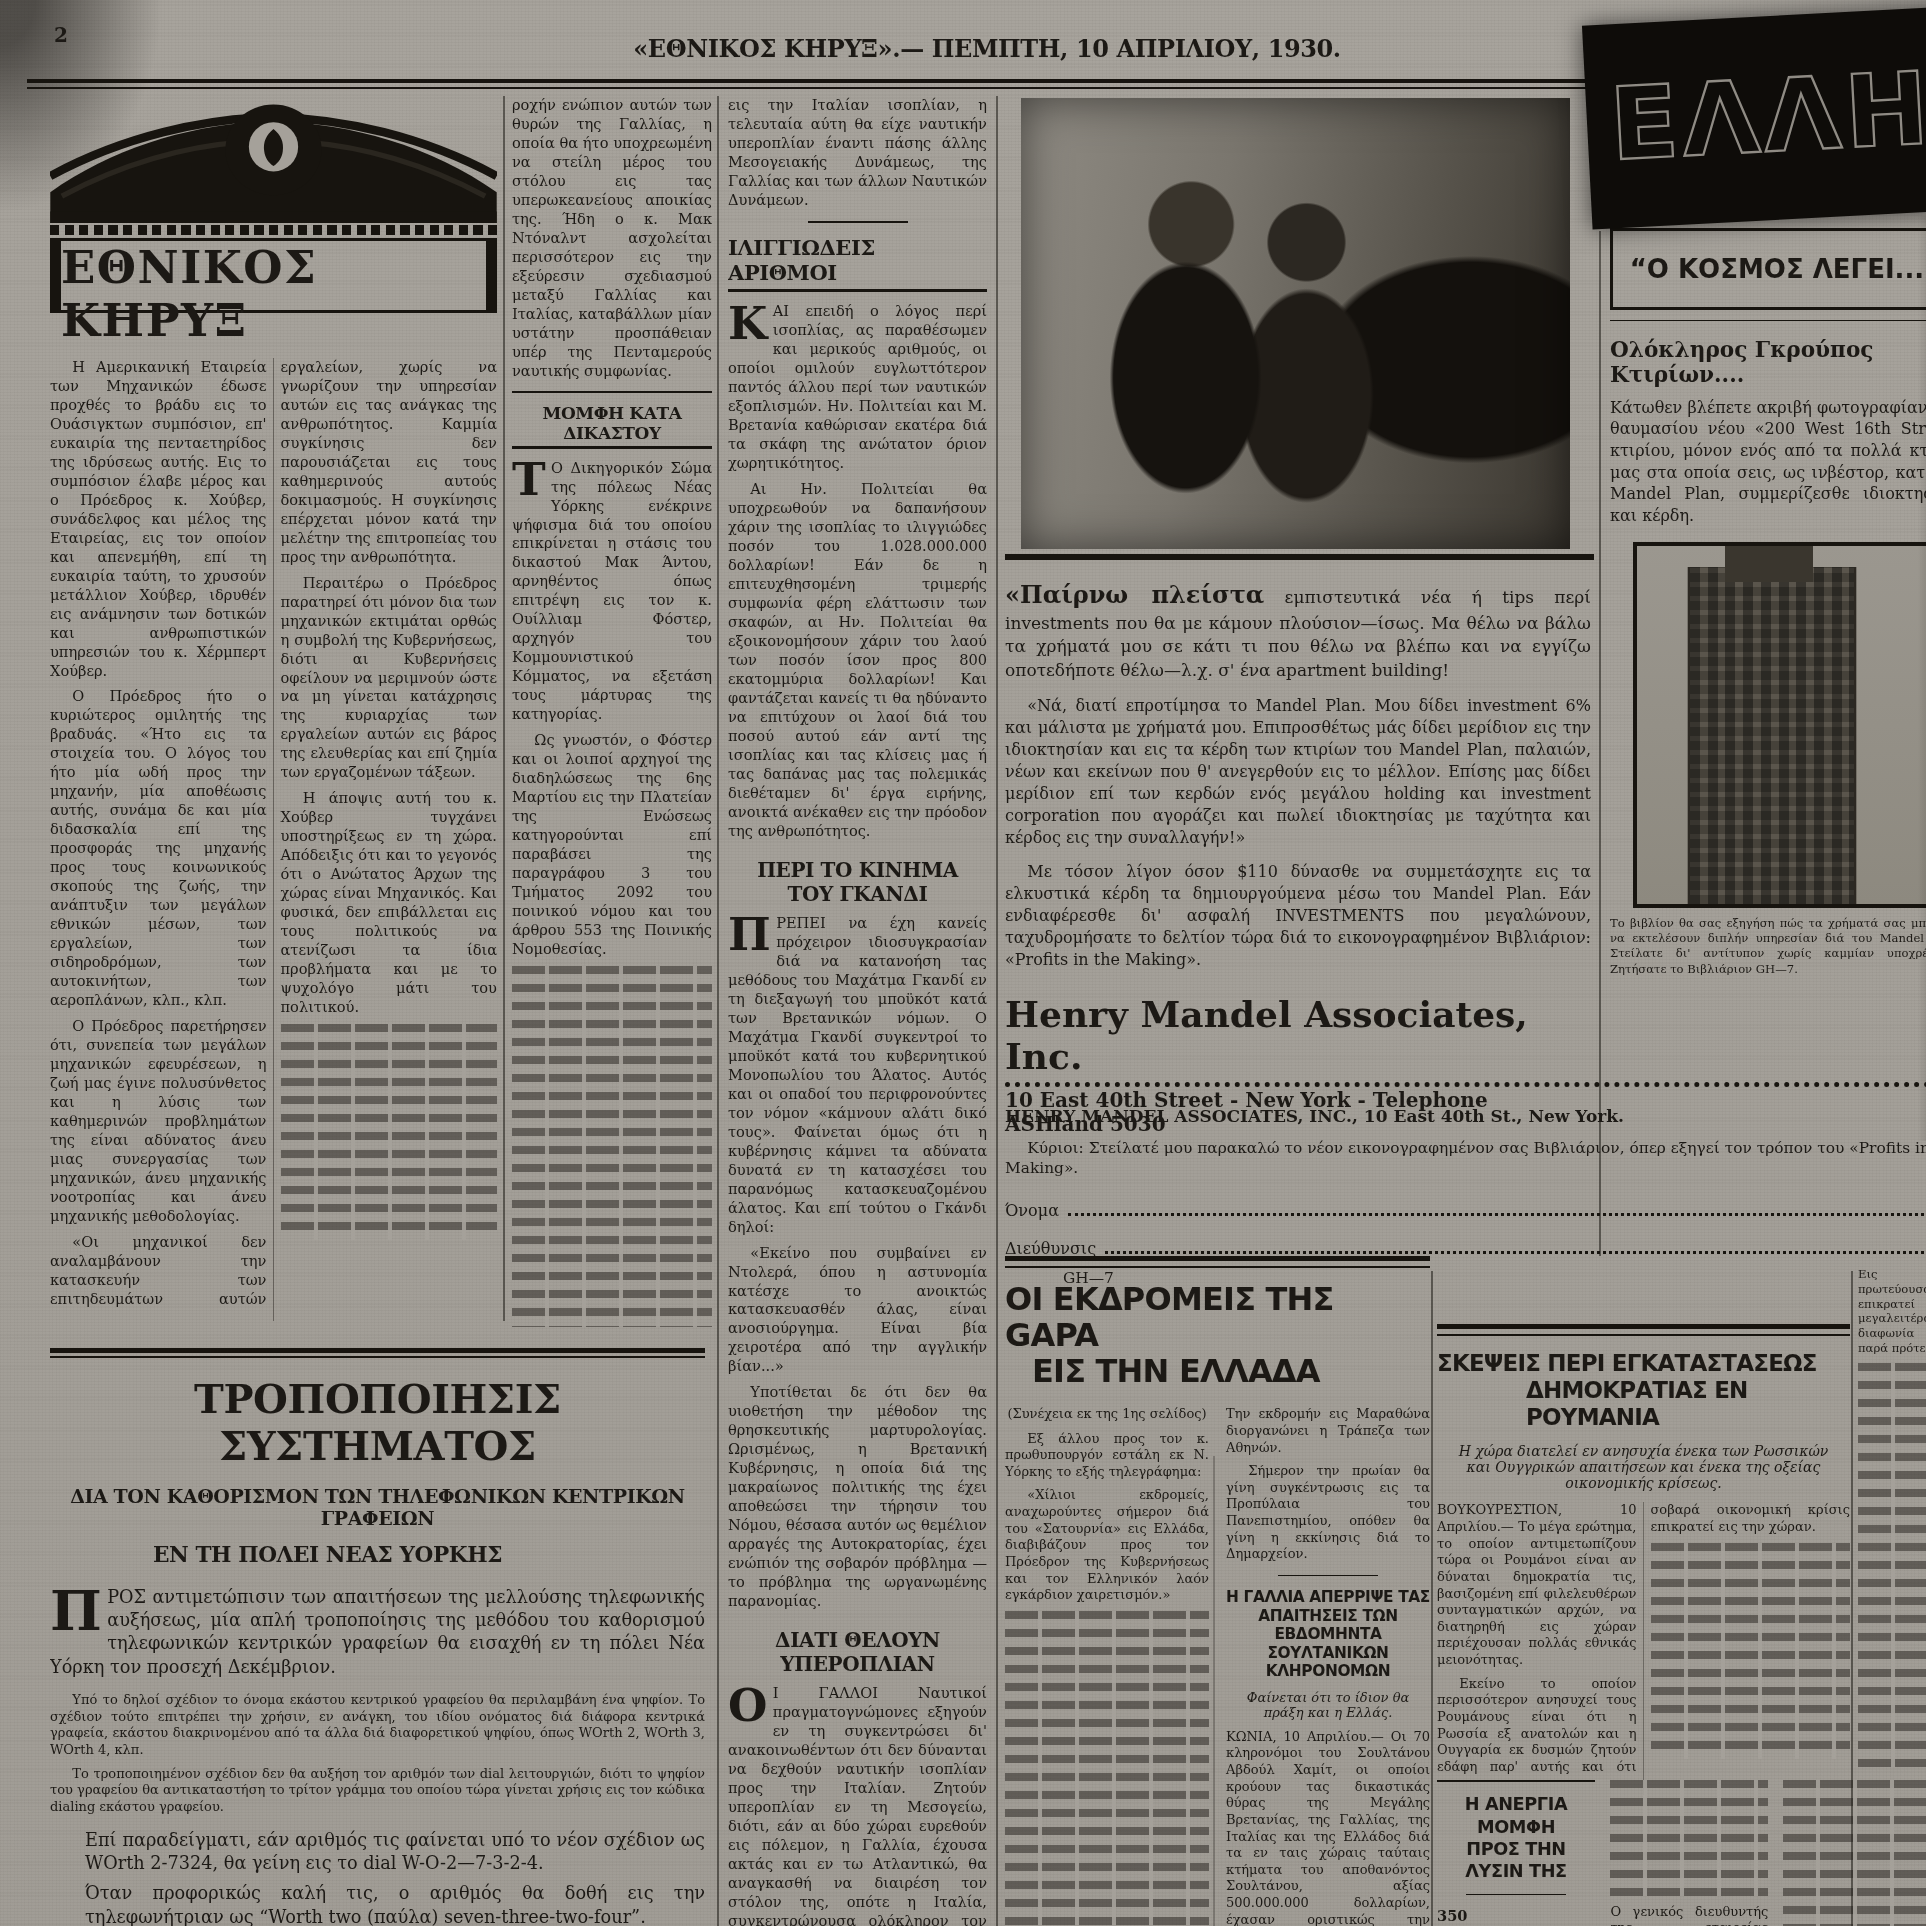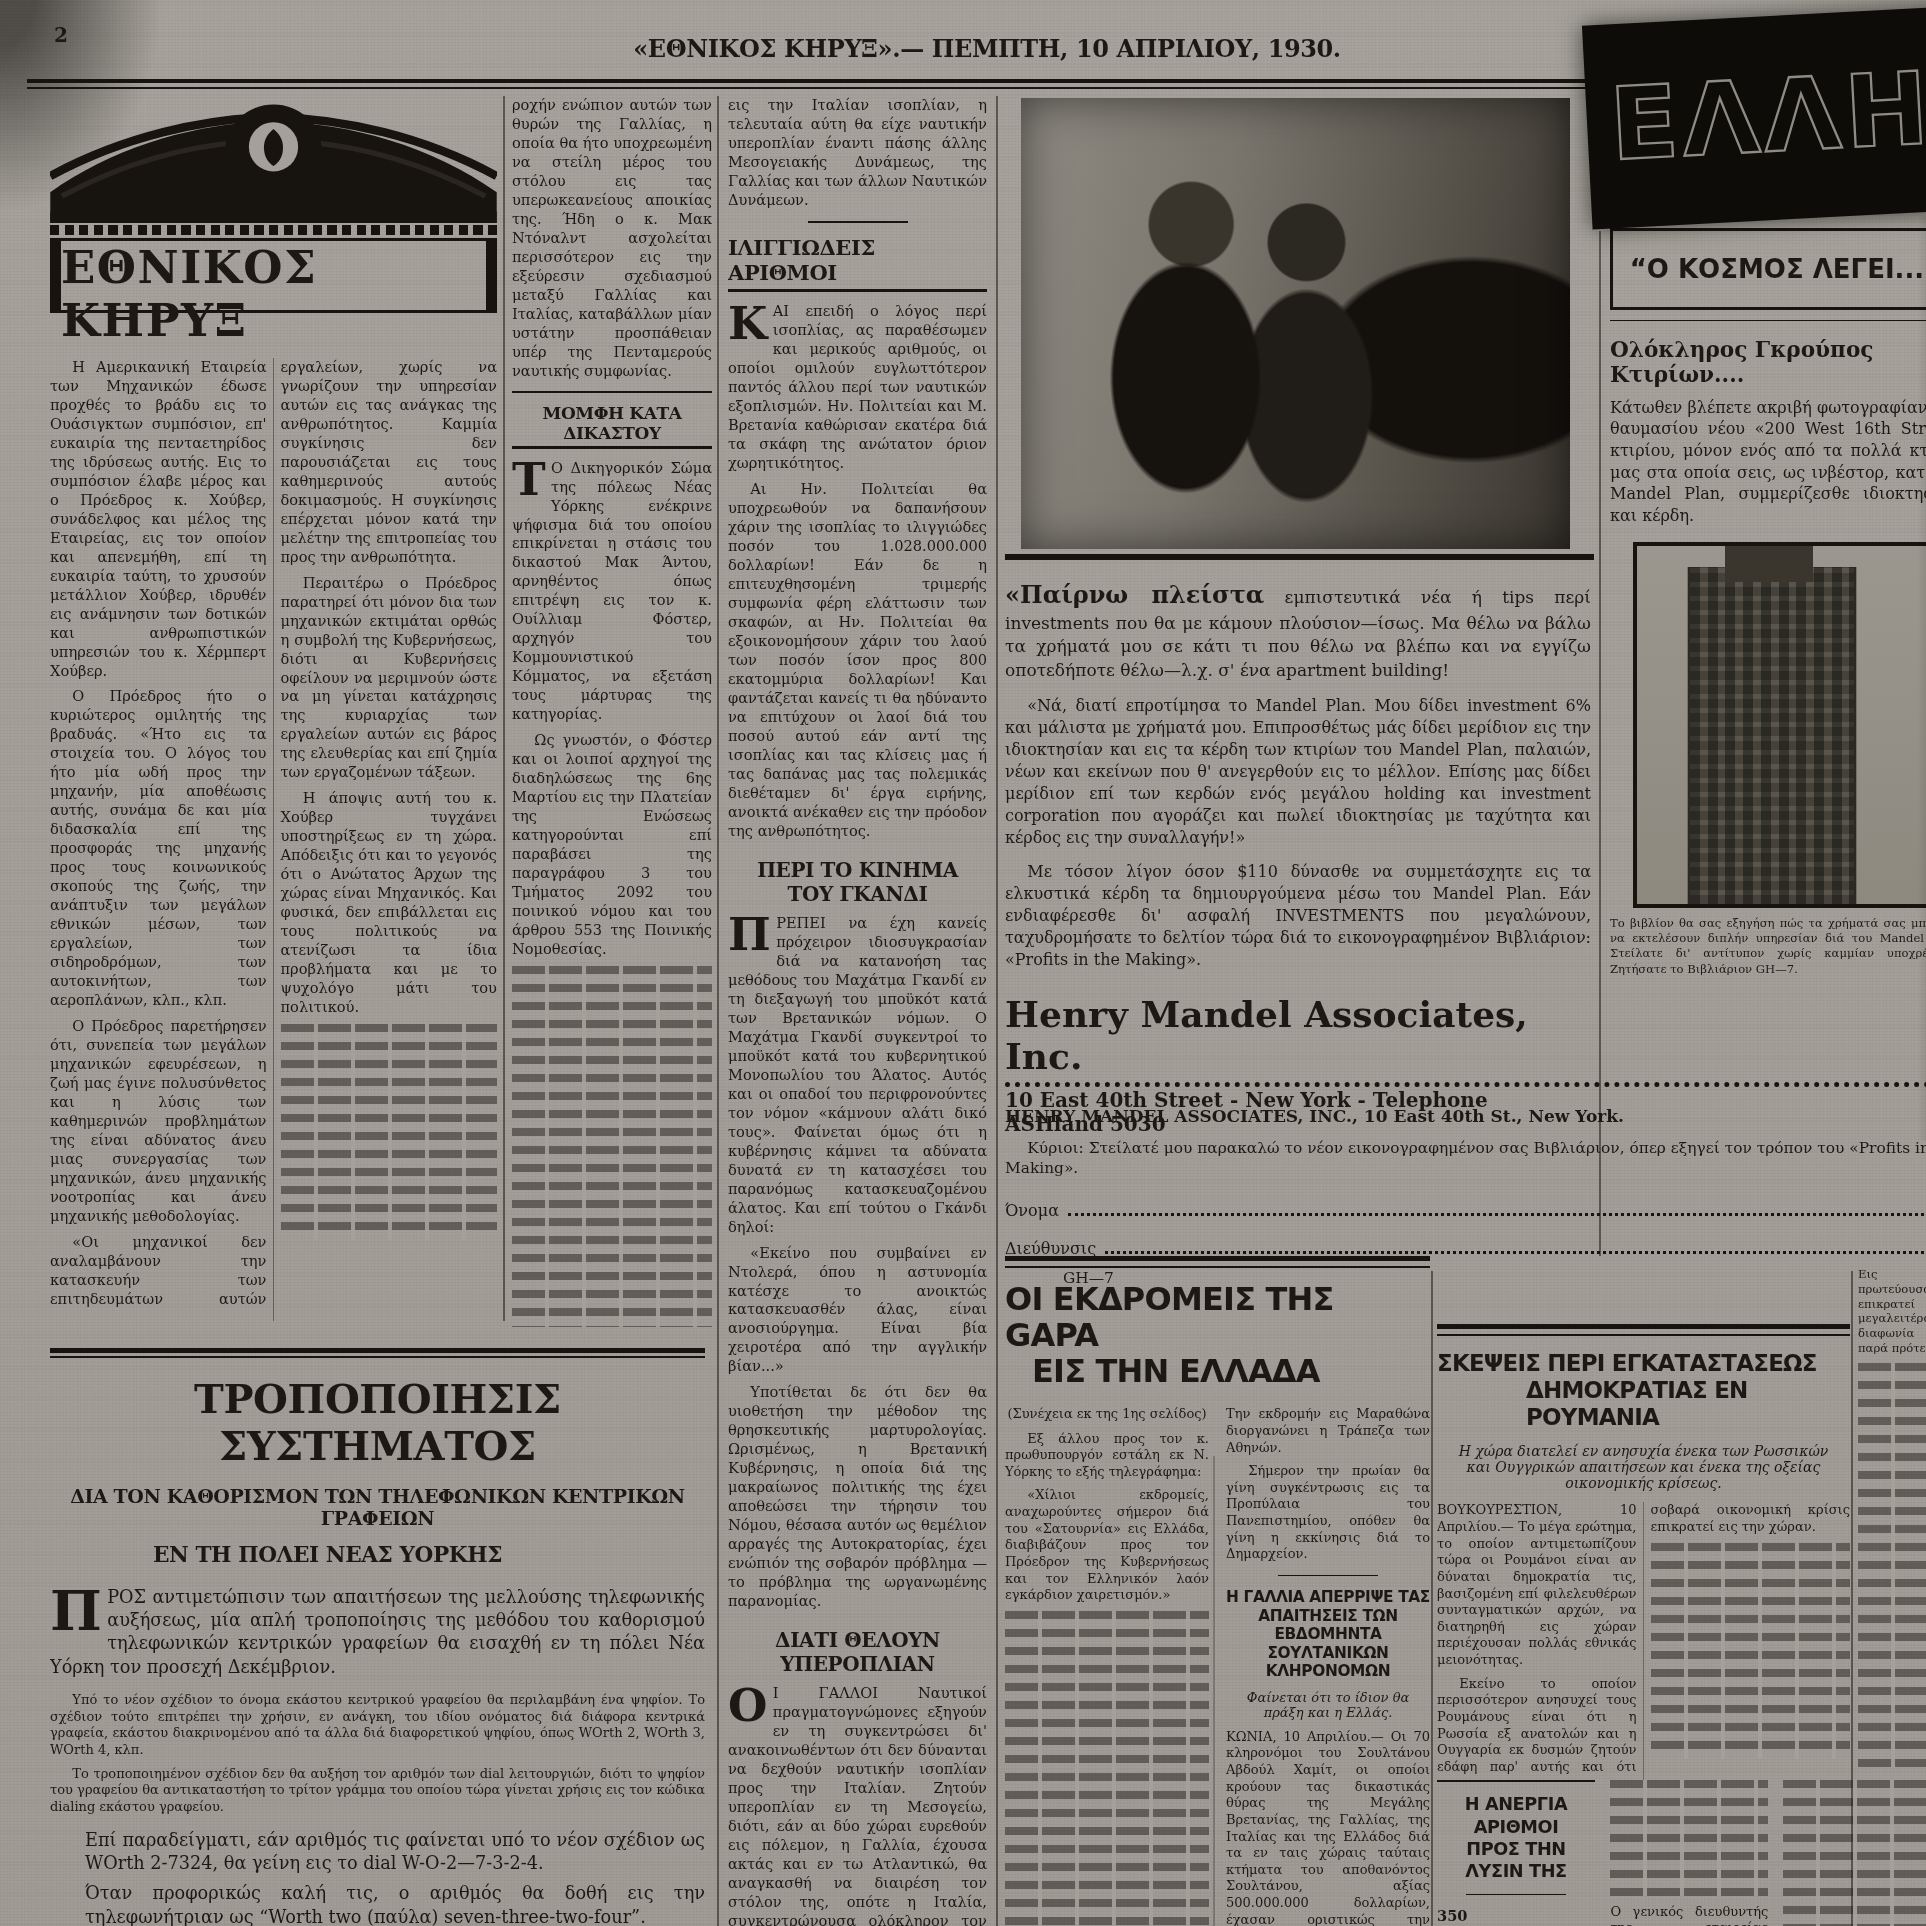--- a/index.html
+++ b/index.html
@@ -131,21 +131,21 @@
   <div class="abs" style="left:50px;top:1348px;width:655px;height:1221px;overflow:hidden;">
     <div class="hrule" style="height:4.6px;"></div>
     <div class="hrule" style="height:1.9px;margin-top:3.9px;"></div>
     <div class="c headline-serif" style="font-size:40px;margin-top:17px;">ΤΡΟΠΟΠΟΙΗΣΙΣ ΣΥΣΤΗΜΑΤΟΣ</div>
     <div class="c headline-serif" style="font-size:19px;margin-top:15.4px;">ΔΙΑ ΤΟΝ ΚΑΘΟΡΙΣΜΟΝ ΤΩΝ ΤΗΛΕΦΩΝΙΚΩΝ ΚΕΝΤΡΙΚΩΝ ΓΡΑΦΕΙΩΝ</div>
     <div class="c headline-serif" style="font-size:21.6px;margin-top:13px;transform:translateX(-50px);">ΕΝ ΤΗ ΠΟΛΕΙ ΝΕΑΣ ΥΟΡΚΗΣ</div>
     <div style="height:19px;"></div>
     <div style="font-size:17.7px;line-height:1.32;text-align:justify;" class="dropcap">ΠΡΟΣ αντιμετώπισιν των απαιτήσεων της μελλούσης τηλεφωνικής αυξήσεως, μία απλή τροποποίησις της μεθόδου του καθορισμού τηλεφωνικών κεντρικών γραφείων θα εισαχθή εν τη πόλει Νέα Υόρκη τον προσεχή Δεκέμβριον.</div>
     <div style="height:13px;"></div>
     <div class="body-sm">
-      <p>Υπό το νέον σχέδιον το όνομα εκάστου κεντρικού γραφείου θα περιλαμβάνη ένα ψηφίον. Το σχέδιον τούτο επιτρέπει την χρήσιν, εν ανάγκη, του ιδίου ονόματος διά διάφορα κεντρικά γραφεία, εκάστου διακρινομένου από τα άλλα διά διαφορετικού ψηφίου, όπως WOrth 2, WOrth 3, WOrth 4, κλπ.</p>
+      <p>Υπό το δηλοί σχέδιον το όνομα εκάστου κεντρικού γραφείου θα περιλαμβάνη ένα ψηφίον. Το σχέδιον τούτο επιτρέπει την χρήσιν, εν ανάγκη, του ιδίου ονόματος διά διάφορα κεντρικά γραφεία, εκάστου διακρινομένου από τα άλλα διά διαφορετικού ψηφίου, όπως WOrth 2, WOrth 3, WOrth 4, κλπ.</p>
       <p>Το τροποποιημένον σχέδιον δεν θα αυξήση τον αριθμόν των dial λειτουργιών, διότι το ψηφίον του γραφείου θα αντικαταστήση το τρίτον γράμμα του οποίου τώρα γίνεται χρήσις εις τον κώδικα dialing εκάστου γραφείου.</p>
     </div>
     <div style="font-size:17.7px;line-height:1.34;text-align:justify;padding:6.2px 0 6.2px 35px;">Επί παραδείγματι, εάν αριθμός τις φαίνεται υπό το νέον σχέδιον ως WOrth 2-7324, θα γείνη εις το dial W-O-2—7-3-2-4.</div>
     <div style="font-size:17.7px;line-height:1.34;text-align:justify;padding:0 0 9.2px 35px;">Όταν προφορικώς καλή τις, ο αριθμός θα δοθή εις την τηλεφωνήτριαν ως “Worth two (παύλα) seven-three-two-four”.</div>
 
   </div>
 
   <div class="abs" style="left:1021px;top:98px;width:549px;height:451px;
       background:
         radial-gradient(ellipse 131px 200px at 30% 62%, #16130f 0 55%, rgba(22,19,15,0) 58%),
@@ -253,21 +253,21 @@
       <p class="noind">ΒΟΥΚΟΥΡΕΣΤΙΟΝ, 10 Απριλίου.— Το μέγα ερώτημα, το οποίον αντιμετωπίζουν τώρα οι Ρουμάνοι είναι αν δύναται δημοκρατία τις, βασιζομένη επί φιλελευθέρων συνταγματικών αρχών, να διατηρηθή εις χώραν περιέχουσαν πολλάς εθνικάς μειονότητας.</p>
       <p>Εκείνο το οποίον περισσότερον ανησυχεί τους Ρουμάνους είναι ότι η Ρωσσία εξ ανατολών και η Ουγγαρία εκ δυσμών ζητούν εδάφη παρ' αυτής και ότι σοβαρά οικονομική κρίσις επικρατεί εις την χώραν.</p>
       <div class="tx" style="height:216px;"></div>
     </div>
   </div>
 
   <div class="abs" style="left:1437px;top:1780px;width:332px;height:786px;overflow:hidden;display:flex;gap:15.4px;">
     <div style="width:158px;">
       <div class="hrule" style="height:1.9px;margin-bottom:11.6px;"></div>
       <div class="c headline-sans" style="font-size:17.7px;line-height:1.25;letter-spacing:-0.4px;">
-        <div>Η ΑΝΕΡΓΙΑ ΑΡΙΘΜΟΙ</div>
+        <div>Η ΑΝΕΡΓΙΑ ΜΟΜΦΗ</div>
         <div>ΠΡΟΣ ΤΗΝ ΛΥΣΙΝ ΤΗΣ</div>
       </div>
       <div class="small-divider"></div>
       <div class="b j" style="font-size:14.6px;line-height:1.3;">350 εμπορευόμενοι ηγέται συνδιασκέπτονται υπέρ των θυμάτων του κακού.</div>
 
     </div>
     <div style="width:158px;">
       <div class="tx" style="height:116px;"></div>
       <div class="body-sm" style="margin-top:7.7px;">
           <p class="noind">Ο γενικός διευθυντής της εταιρείας PROCTER — GAMBLE CO. ανέφερε το σχέδιον της εταιρείας του, το οποίον εγγυάται εργασίαν εις τους εργάτας της καθ' όλον το έτος.</p>

